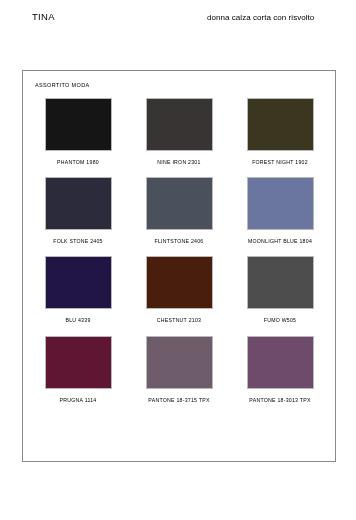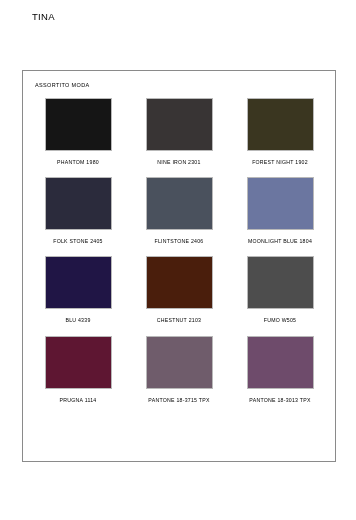--- a/index.html
+++ b/index.html
@@ -94,20 +94,21 @@
     text-align: center;
     white-space: nowrap;
     line-height: 1;
   }
 </style>
 </head>
 <body>
 
 <div class="header">
   <div class="brand-title">TINA</div>
+  <div class="product-desc">donna calza corta con risvolto</div>
 </div>
 
 <div class="panel">
   <div class="panel-label">ASSORTITO MODA</div>
   <div class="grid">
       <div class="grid-row">
         <div class="cell">
           <div class="swatch" style="background: rgb(21, 21, 21);"></div>
           <div class="cell-label">PHANTOM 1980</div>
         </div>

